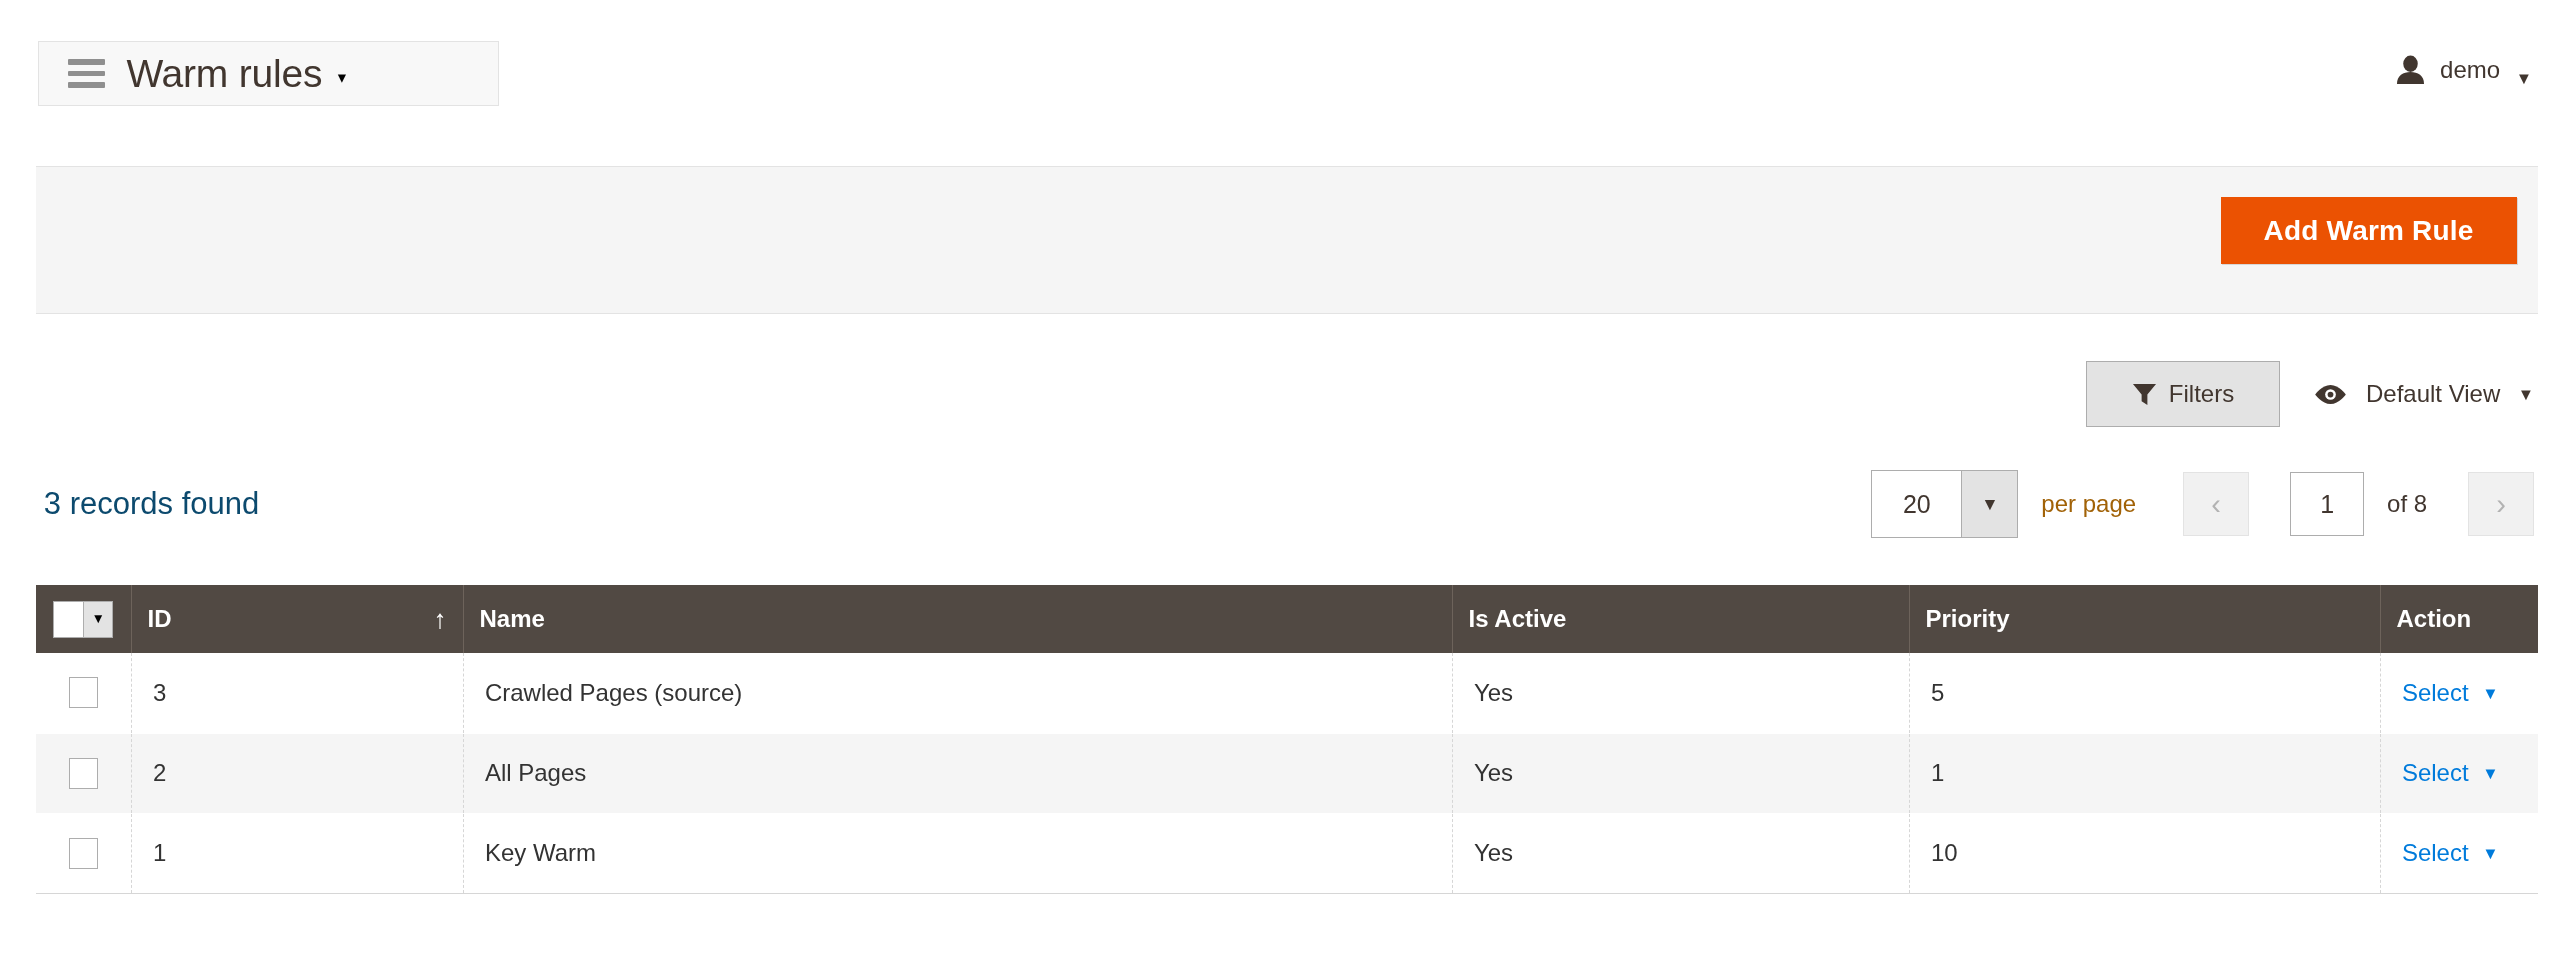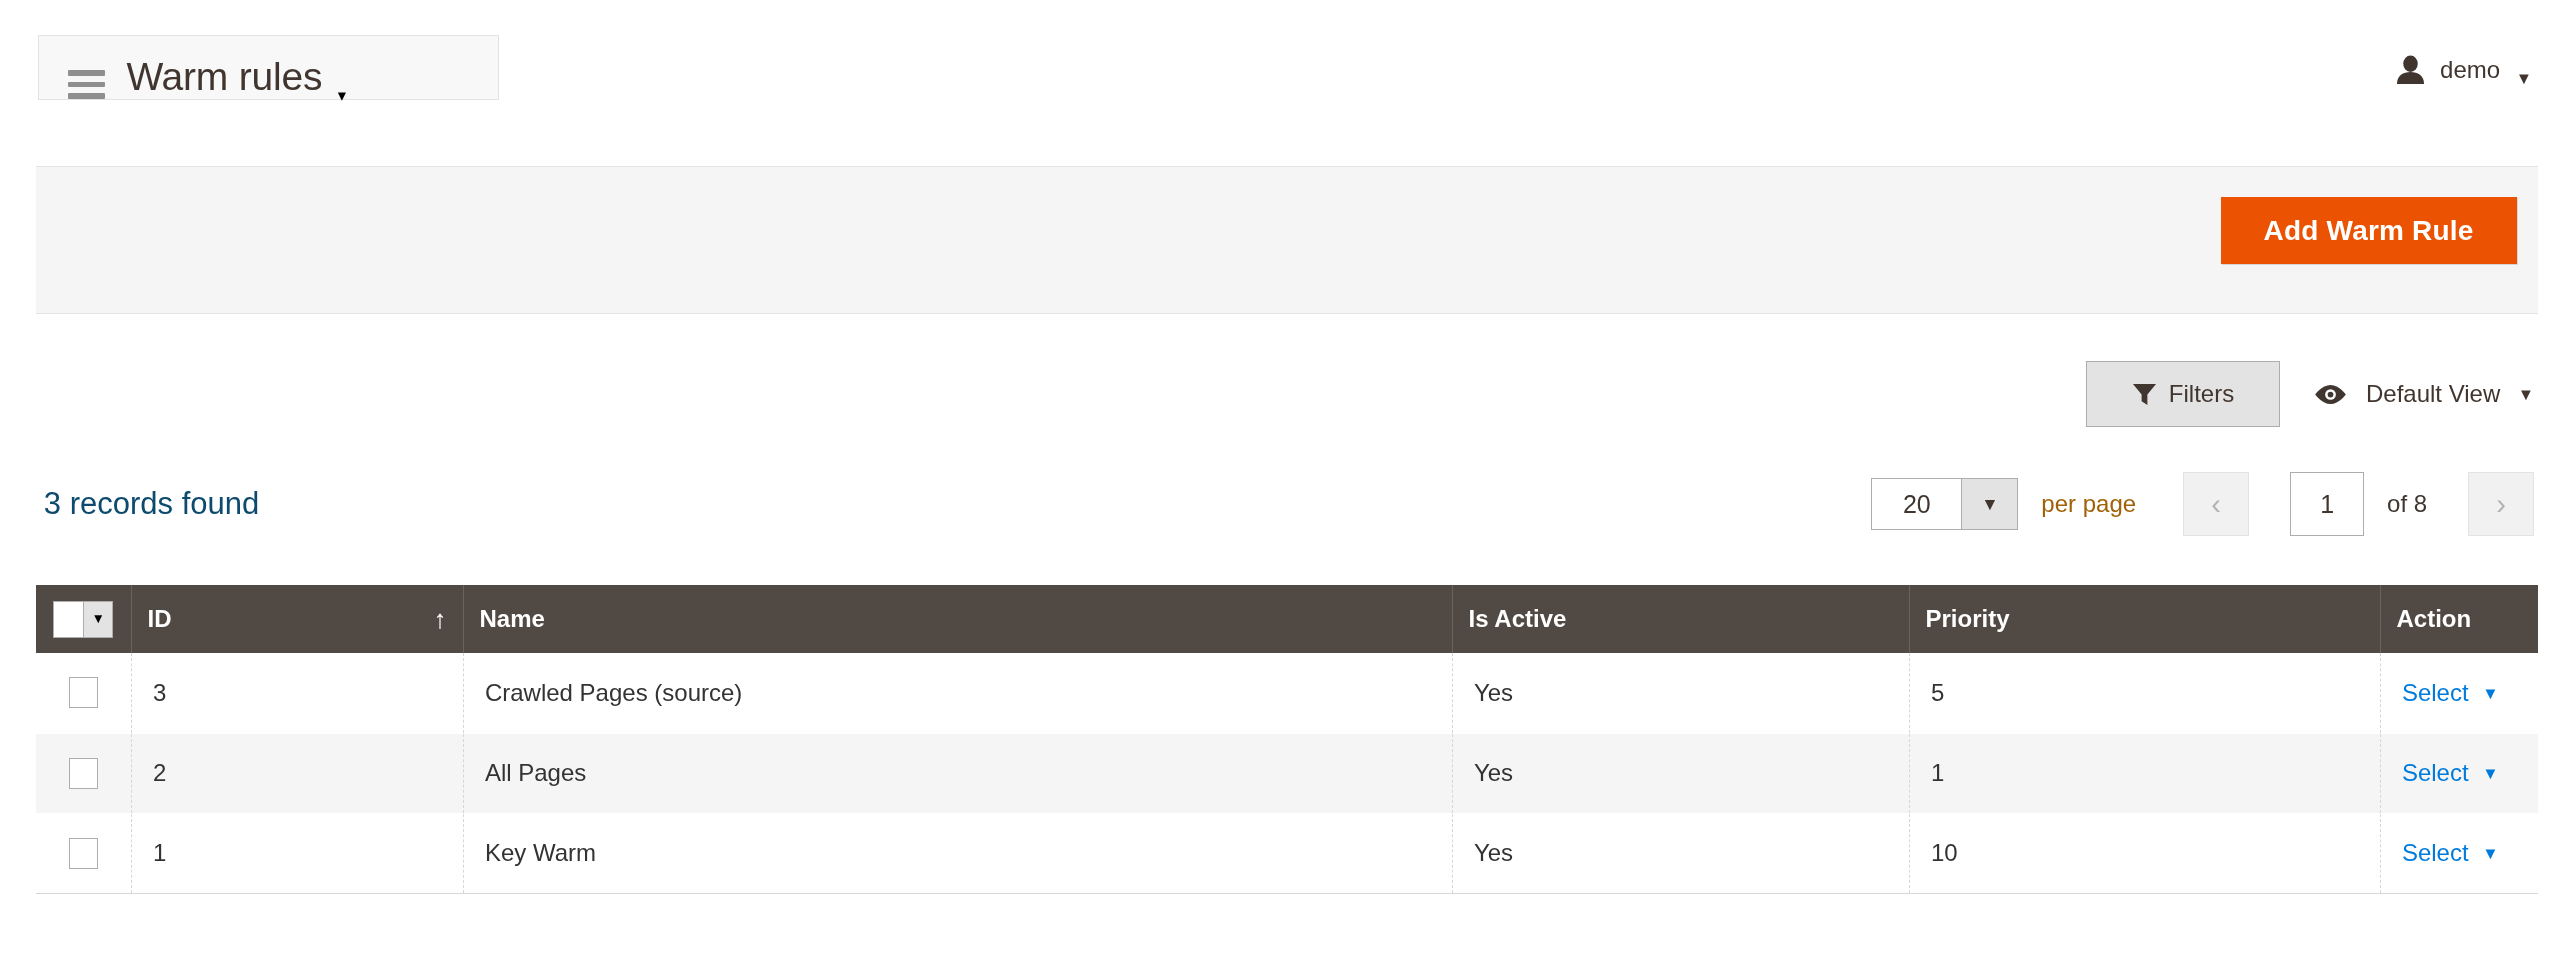--- a/index.html
+++ b/index.html
@@ -26,27 +26,27 @@
     position: absolute;
     left: 0; top: 0;
     width: 2576px;
     height: 148px;
     background: #ffffff;
   }
 
   .title-box {
     position: absolute;
     left: 38px;
-    top: 35px;
+    top: 41px;
     height: 65px;
     min-width: 461px;
     background: #f8f8f8;
     border: 1px solid #e3e3e3;
     display: flex;
-    align-items: flex-end;
+    align-items: center;
     padding: 0 33px 0 29px;
     cursor: pointer;
   }
   .hamburger {
     display: inline-flex;
     flex-direction: column;
     justify-content: center;
     gap: 5.8px;
     width: 37px;
     margin-right: 21.4px;
@@ -189,21 +189,21 @@
   .pager {
     position: absolute;
     right: 3.9px;
     top: 0;
     height: 74px;
     display: flex;
     align-items: center;
   }
   .limit-select {
     display: flex;
-    height: 52px;
+    height: 68px;
     border: 1px solid #adadad;
     background: #ec4899;
     cursor: pointer;
   }
   .limit-value {
     display: flex;
     align-items: center;
     justify-content: center;
     min-width: 89px;
     padding: 0 13.6px;

